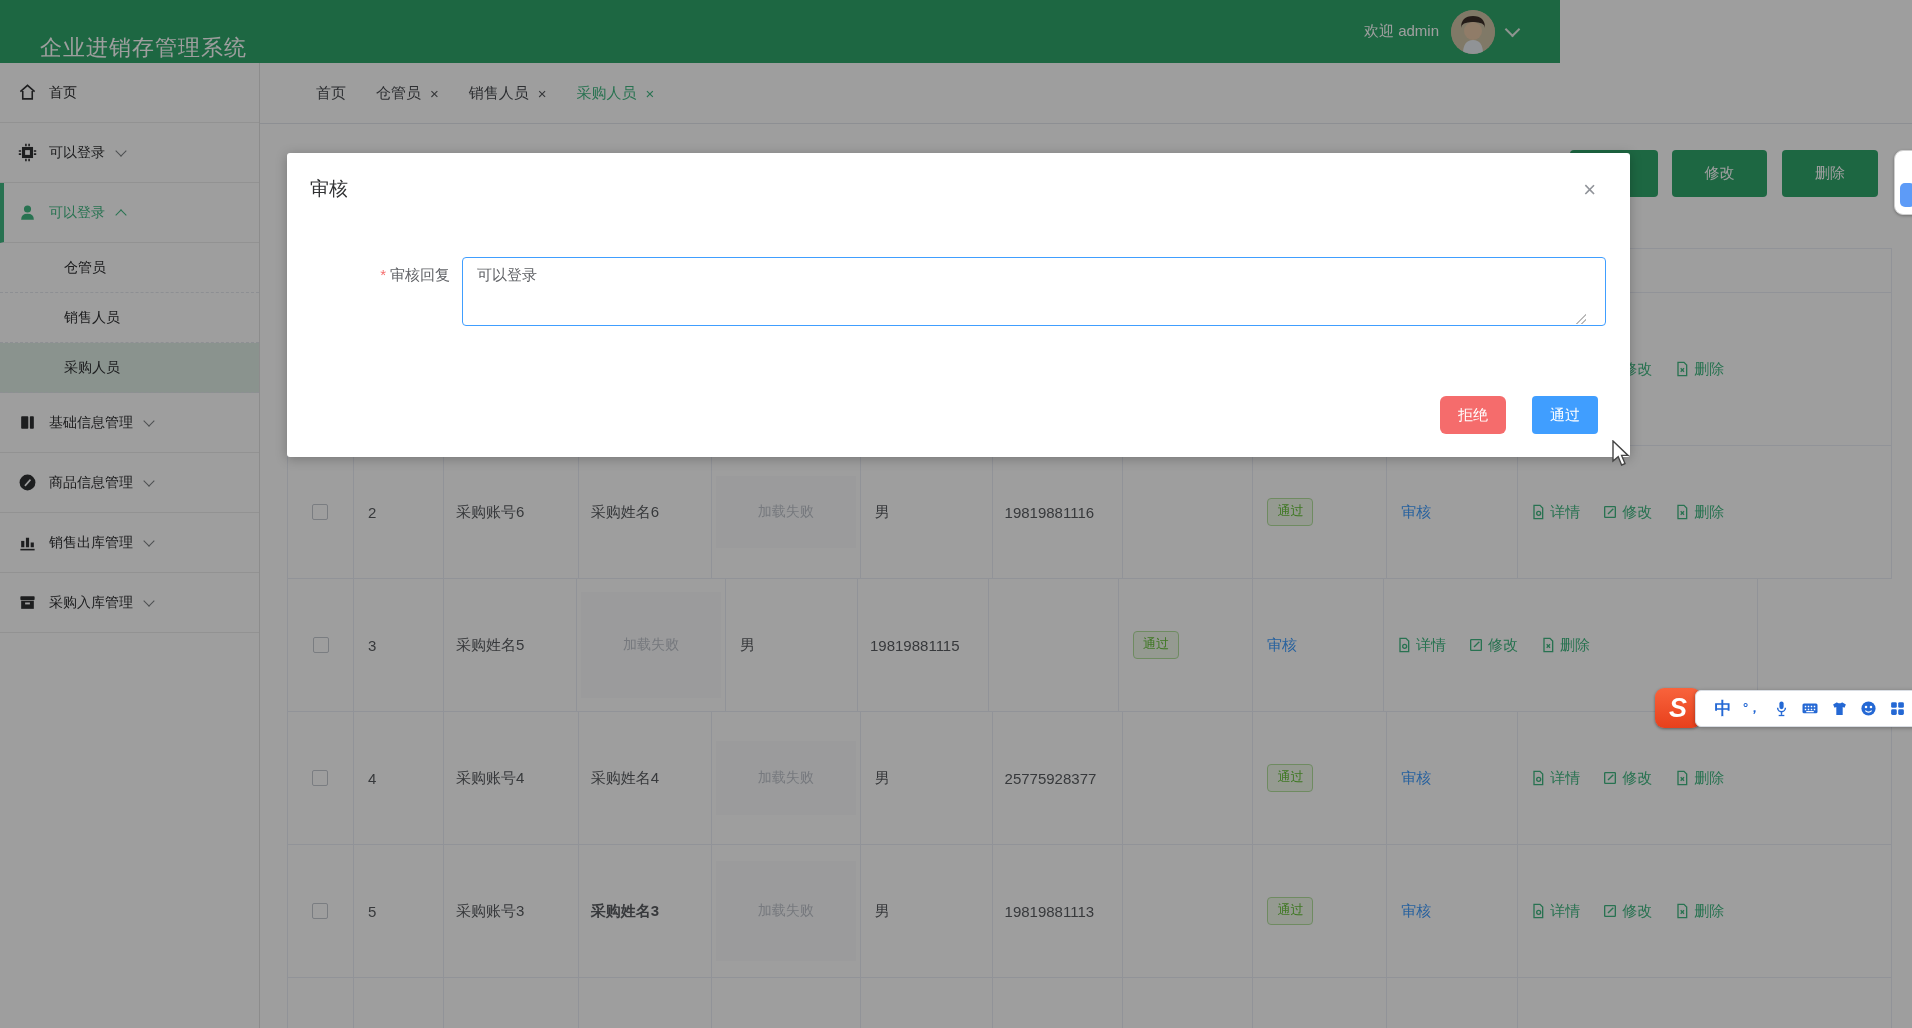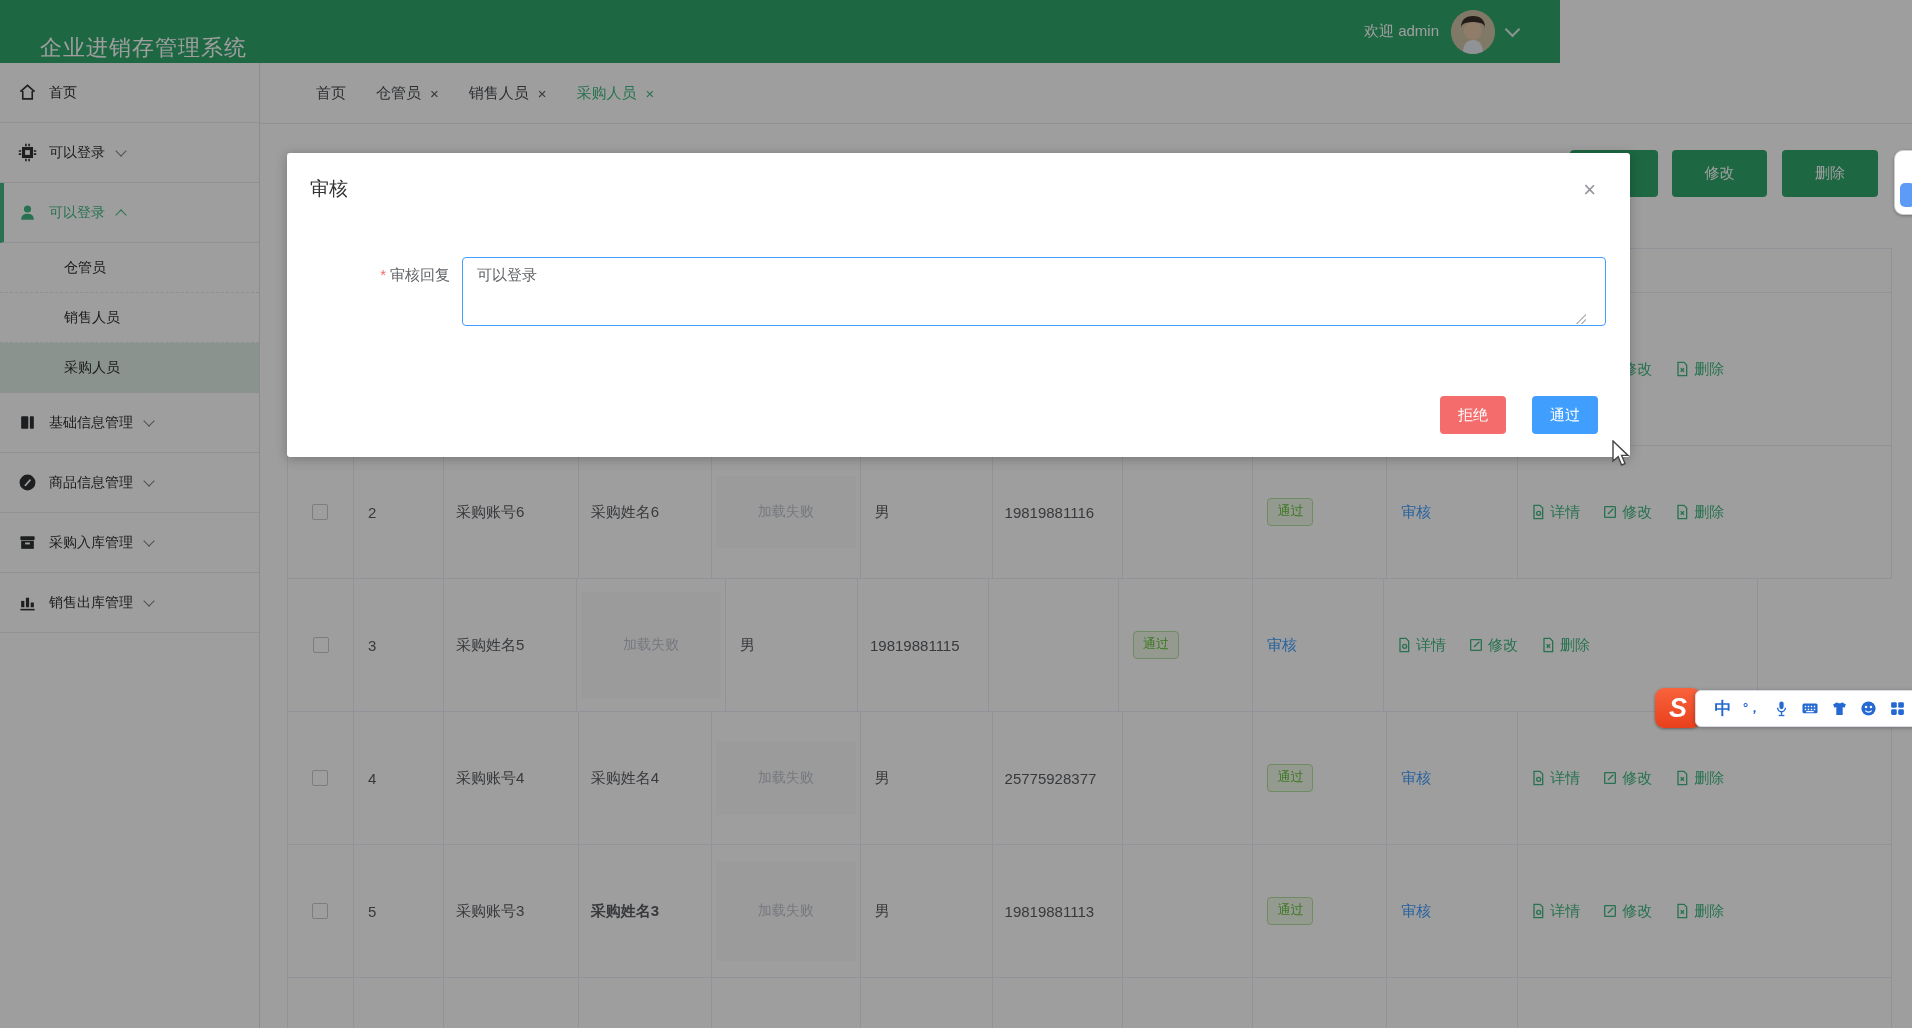--- a/index.html
+++ b/index.html
@@ -61,21 +61,21 @@
   .modal-title{position:absolute;left:23px;top:23px;font-size:19px;color:#303133;}
   .modal-close{position:absolute;right:34px;top:26px;font-size:22px;color:#909399;cursor:pointer;line-height:1;}
   .fld-label{position:absolute;left:0;top:113px;width:163px;text-align:right;color:#606266;font-size:15px;}
   .req{color:#f56c6c;margin-right:4px;}
   .fld-ta{position:absolute;left:175px;top:104px;width:1114px;height:51px;border:1px solid var(--blue,#409eff);
           border-radius:4px;resize:none;font-family:inherit;font-size:15px;color:#606266;padding:8px 14px;outline:none;}
   .grip{position:absolute;left:1289px;top:161px;width:10px;height:10px;pointer-events:none;
         background:linear-gradient(135deg,transparent 50%,#bbb 50%,#bbb 60%,transparent 60%,transparent 75%,#bbb 75%,#bbb 85%,transparent 85%);}
   .m-btn{position:absolute;top:243px;height:38px;border:none;border-radius:4px;color:#fff;font-size:15px;
          cursor:pointer;font-family:inherit;padding:0 18px;}
-  .m-reject{left:1153px;background:var(--danger,#f56c6c);}
+  .m-reject{left:1153px;background:var(--danger,#f56c6c);border-radius:6px;}
   .m-approve{left:1245px;background:var(--blue,#409eff);}
   
   .ime{position:absolute;left:1655px;top:688px;z-index:100;display:flex;align-items:center;}
   .ime-logo{width:46px;height:40px;border-radius:9px;background:linear-gradient(180deg,#f8633c,#e8401c);
             color:#fff;font-size:27px;font-weight:bold;font-style:italic;display:flex;align-items:center;
             justify-content:center;box-shadow:0 1px 3px rgba(0,0,0,.4);cursor:pointer;}
   .ime-bar{margin-left:-6px;height:37px;width:230px;background:#fff;border:1px solid #d9dde3;border-radius:6px;
            box-shadow:0 1px 4px rgba(0,0,0,.3);display:flex;align-items:center;gap:7px;padding:0 10px 0 16px;box-sizing:border-box;}
   .ime-ic{color:#2468d4;display:flex;align-items:center;justify-content:center;width:22px;cursor:pointer;
           font-weight:bold;font-size:17px;flex:0 0 auto;}
@@ -163,38 +163,38 @@
             <circle cx="12" cy="12" r="10"></circle>
             <path d="M8 15.5 L15 7.5 L16.5 9 L9.5 17Z" fill="#fff"></path>
           </svg>
         </span>
         <span class="lbl">商品信息管理</span>
         <span class="caret down"></span>
       </div>
       <div class="side-item">
         <span style="display: flex;">
           <svg width="19" height="19" viewBox="0 0 24 24" fill="currentColor">
-            <rect x="3" y="4" width="18" height="5" rx="1"></rect>
-            <path d="M4 10h16v10H4z"></path>
-            <rect x="9" y="12" width="6" height="2.4" fill="#fff"></rect>
-          </svg>
-        </span>
-        <span class="lbl">采购入库管理</span>
-        <span class="caret down"></span>
-      </div>
-      <div class="side-item">
-        <span style="display: flex;">
-          <svg width="19" height="19" viewBox="0 0 24 24" fill="currentColor">
             <path d="M3 20h18v2H3z"></path>
             <rect x="4" y="10" width="4" height="8"></rect>
             <rect x="10" y="6" width="4" height="12"></rect>
             <rect x="16" y="12" width="4" height="6"></rect>
           </svg>
         </span>
         <span class="lbl">销售出库管理</span>
+        <span class="caret down"></span>
+      </div>
+      <div class="side-item">
+        <span style="display: flex;">
+          <svg width="19" height="19" viewBox="0 0 24 24" fill="currentColor">
+            <rect x="3" y="4" width="18" height="5" rx="1"></rect>
+            <path d="M4 10h16v10H4z"></path>
+            <rect x="9" y="12" width="6" height="2.4" fill="#fff"></rect>
+          </svg>
+        </span>
+        <span class="lbl">采购入库管理</span>
         <span class="caret down"></span>
       </div>
     </div>
 
   <div class="tabbar" id="tabbar">
       <div class="tab">
         <span>首页</span>
       </div>
       <div class="tab">
         <span>仓管员</span>

